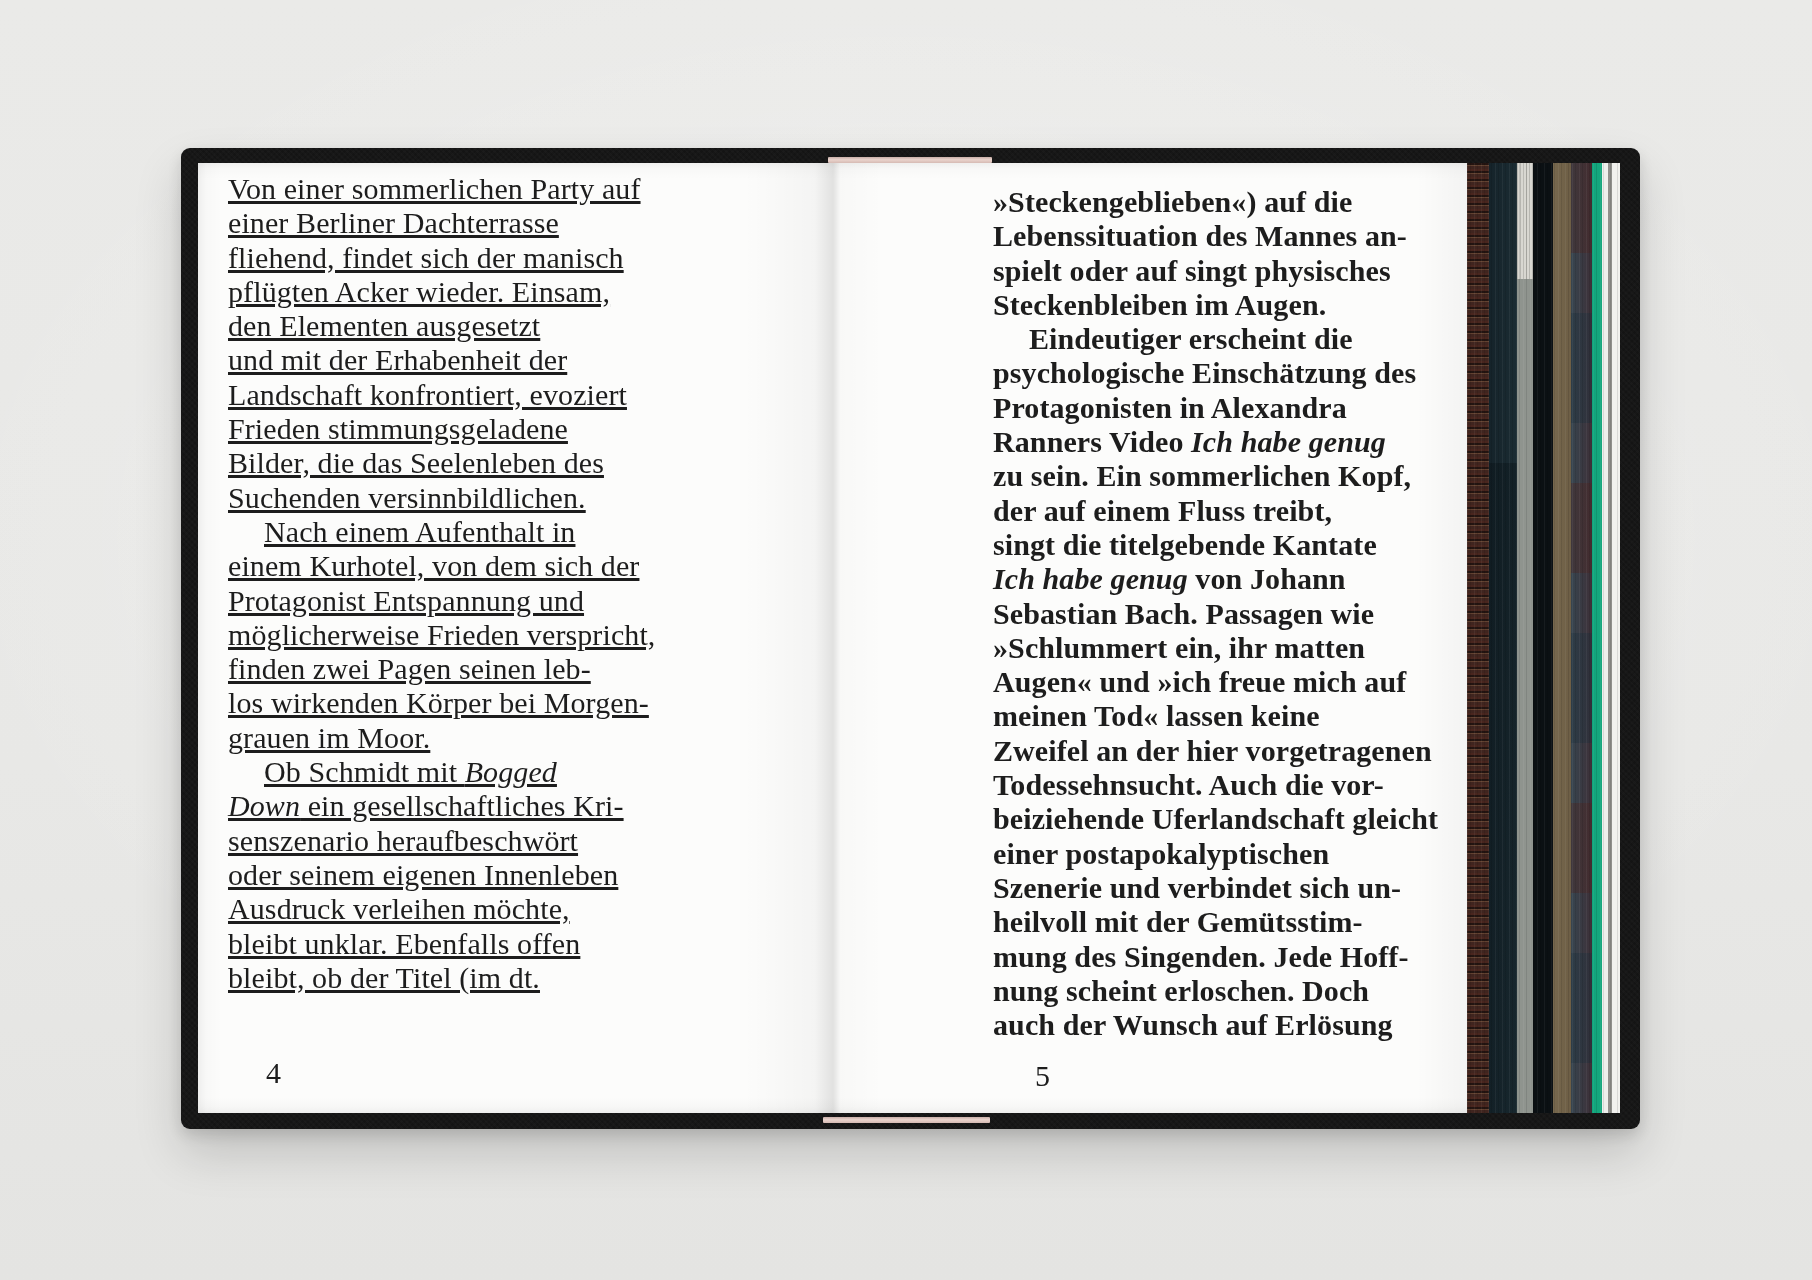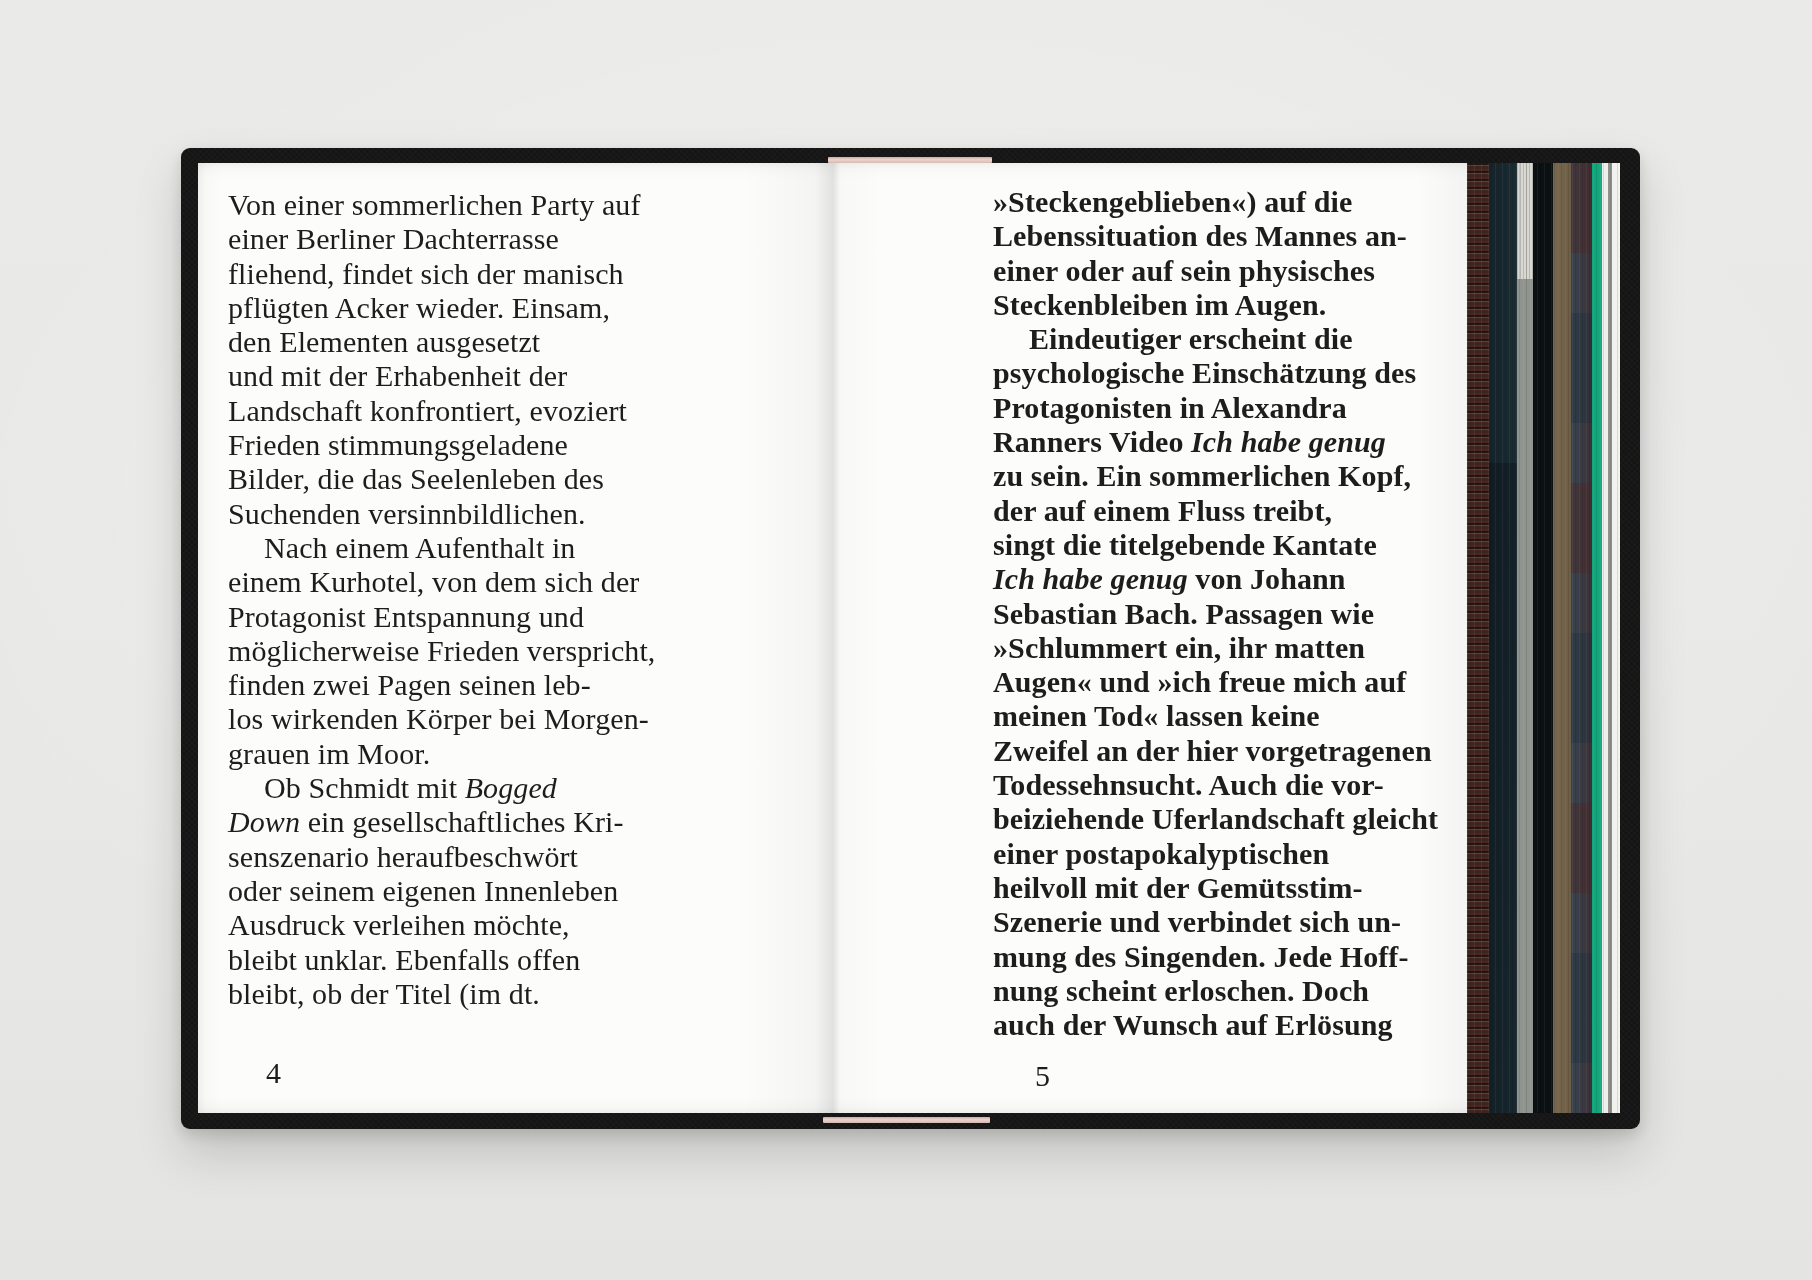--- a/index.html
+++ b/index.html
@@ -85,21 +85,21 @@
   }
 
   .textcol {
     position:absolute; color:#1d1d1d;
     font-size:30px; line-height:34.3px; white-space:nowrap;
     letter-spacing:0.1px;
   }
   .textcol .line { height:34.3px; }
   .textcol .line.indent { padding-left:36px; }
   .textcol em { font-style:italic; }
-  #left-lines  { left:47px;  top:40px; }
+  #left-lines  { left:47px;  top:24px;text-decoration:underline; }
   #right-lines { left:812px; top:37px;font-weight:bold; }
 
   .pagenum {
     position:absolute; color:#1d1d1d; font-size:30px; line-height:34.3px;
   }
   .pn-left  { left:85px;  top:908px; }
   .pn-right { left:854px; top:911px; }
 </style>
 </head>
 <body>
@@ -140,40 +140,40 @@
         <div class="line"><em>Down</em><span> ein gesellschaftliches Kri-</span></div>
         <div class="line"><span>senszenario heraufbeschwört</span></div>
         <div class="line"><span>oder seinem eigenen Innenleben</span></div>
         <div class="line"><span>Ausdruck verleihen möchte,</span></div>
         <div class="line"><span>bleibt unklar. Ebenfalls offen</span></div>
         <div class="line"><span>bleibt, ob der Titel (im dt.</span></div>
       </div>
     <div class="textcol" id="right-lines">
         <div class="line"><span>»Steckengeblieben«) auf die</span></div>
         <div class="line"><span>Lebenssituation des Mannes an-</span></div>
-        <div class="line"><span>einer oder auf sein physisches</span></div>
+        <div class="line"><span>spielt oder auf singt physisches</span></div>
         <div class="line"><span>Steckenbleiben im Augen.</span></div>
         <div class="line indent"><span>Eindeutiger erscheint die</span></div>
         <div class="line"><span>psychologische Einschätzung des</span></div>
         <div class="line"><span>Protagonisten in Alexandra</span></div>
         <div class="line"><span>Ranners Video </span><em>Ich habe genug</em></div>
         <div class="line"><span>zu sein. Ein sommerlichen Kopf,</span></div>
         <div class="line"><span>der auf einem Fluss treibt,</span></div>
         <div class="line"><span>singt die titelgebende Kantate</span></div>
         <div class="line"><em>Ich habe genug</em><span> von Johann</span></div>
         <div class="line"><span>Sebastian Bach. Passagen wie</span></div>
         <div class="line"><span>»Schlummert ein, ihr matten</span></div>
         <div class="line"><span>Augen« und »ich freue mich auf</span></div>
         <div class="line"><span>meinen Tod« lassen keine</span></div>
         <div class="line"><span>Zweifel an der hier vorgetragenen</span></div>
         <div class="line"><span>Todessehnsucht. Auch die vor-</span></div>
         <div class="line"><span>beiziehende Uferlandschaft gleicht</span></div>
         <div class="line"><span>einer postapokalyptischen</span></div>
+        <div class="line"><span>Szenerie und verbindet sich un-</span></div>
         <div class="line"><span>heilvoll mit der Gemütsstim-</span></div>
-        <div class="line"><span>Szenerie und verbindet sich un-</span></div>
         <div class="line"><span>mung des Singenden. Jede Hoff-</span></div>
         <div class="line"><span>nung scheint erloschen. Doch</span></div>
         <div class="line"><span>auch der Wunsch auf Erlösung</span></div>
       </div>
 
     <div class="pagenum pn-left">4</div>
     <div class="pagenum pn-right">5</div>
   </div>
 </div>
 

